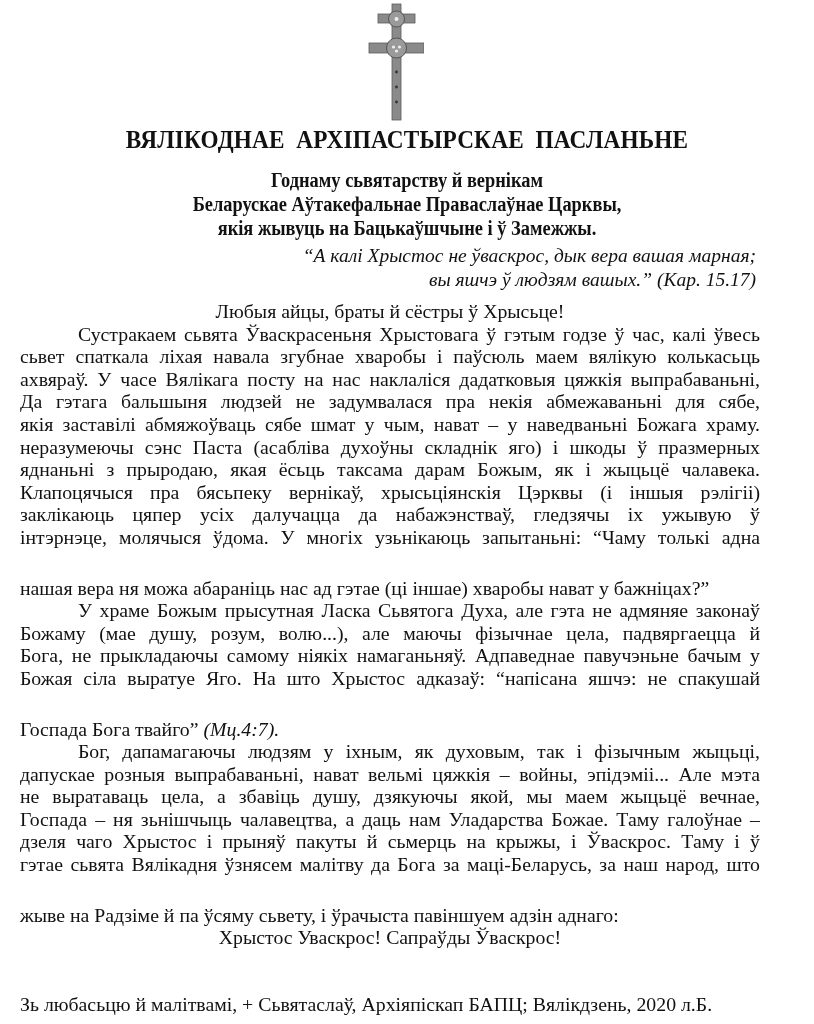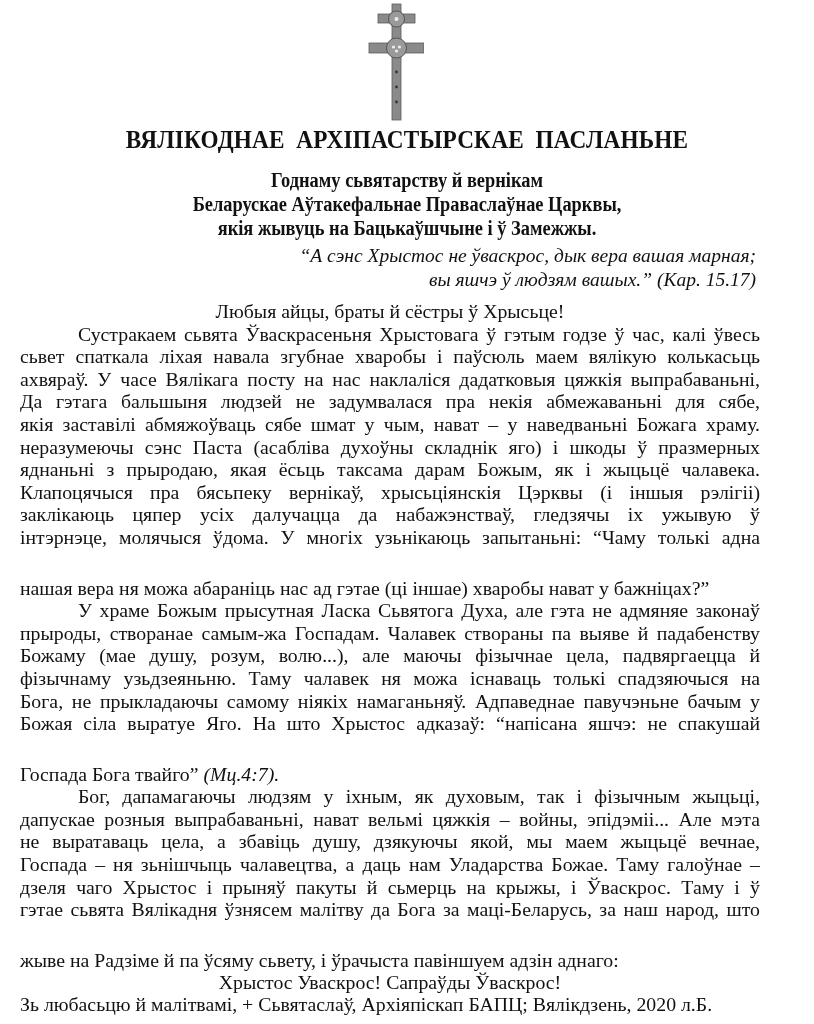--- a/index.html
+++ b/index.html
@@ -41,43 +41,41 @@
   <circle cx="28.5" cy="100" r="1.4" fill="#333"></circle>
 </svg>
 
 <div class="title">ВЯЛІКОДНАЕ  АРХІПАСТЫРСКАЕ  ПАСЛАНЬНЕ</div>
 
 <div class="addr" style="top:168px;">Годнаму сьвятарству й вернікам</div>
 <div class="addr" style="top:192px;">Беларускае  Аўтакефальнае  Праваслаўнае  Царквы,</div>
 <div class="addr" style="top:216px;">якія жывуць на Бацькаўшчыне і ў Замежжы.</div>
 
 <div class="epigraph">
-  <div>“А сэнс Хрыстос не ўваскрос, дык вера вашая марная;</div>
+  <div>“А калі Хрыстос не ўваскрос, дык вера вашая марная;</div>
   <div><span>вы яшчэ ў людзям вашых.”</span><span> (Кар. 15.17)</span></div>
 </div>
 
 <div class="body">
   <span class="line center">Любыя айцы, браты й сёстры ў Хрысьце!</span>
 
   <span class="line indent">Сустракаем сьвята Ўваскрасеньня Хрыстовага ў гэтым годзе ў час, калі ўвесь</span>
   <span class="line">сьвет спаткала ліхая навала згубнае хваробы і паўсюль маем вялікую колькасьць</span>
   <span class="line">ахвяраў. У часе Вялікага посту на нас наклаліся дадатковыя цяжкія выпрабаваньні,</span>
   <span class="line">Да гэтага бальшыня людзей не задумвалася пра некія абмежаваньні для сябе,</span>
   <span class="line">якія заставілі абмяжоўваць сябе шмат у чым, нават – у наведваньні Божага храму.</span>
   <span class="line">неразумеючы сэнс Паста (асабліва духоўны складнік яго) і шкоды ў празмерных</span>
   <span class="line">яднаньні з прыродаю, якая ёсьць таксама дарам Божым, як і жыцьцё чалавека.</span>
   <span class="line">Клапоцячыся пра бясьпеку вернікаў, хрысьціянскія Цэрквы (і іншыя рэлігіі)</span>
   <span class="line">заклікаюць цяпер усіх далучацца да набажэнстваў, гледзячы іх ужывую ў</span>
   <span class="line">інтэрнэце, молячыся ўдома. У многіх узьнікаюць запытаньні: “Чаму толькі адна</span>
   <span class="line last">нашая вера ня можа абараніць нас ад гэтае (ці іншае) хваробы нават у бажніцах?”</span>
 
   <span class="line indent">У храме Божым прысутная Ласка Сьвятога Духа, але гэта не адмяняе законаў</span>
-  <span class="line">прыроды, створанае самым-жа Госпадам. Чалавек створаны па выяве й падабенству</span>
   <span class="line">Божаму (мае душу, розум, волю...), але маючы фізычнае цела, падвяргаецца й</span>
-  <span class="line">фізычнаму узьдзеяньню. Таму чалавек ня можа існаваць толькі спадзяючыся на</span>
   <span class="line">Бога, не прыкладаючы самому ніякіх намаганьняў. Адпаведнае павучэньне бачым у</span>
   <span class="line">Божая сіла выратуе Яго. На што Хрыстос адказаў: “напісана яшчэ: не спакушай</span>
   <span class="line last"><span>Госпада Бога твайго”</span><span class="ref"> (Мц.4:7).</span></span>
 
   <span class="line indent">Бог, дапамагаючы людзям у іхным, як духовым, так і фізычным жыцьці,</span>
   <span class="line">дапускае розныя выпрабаваньні, нават вельмі цяжкія – войны, эпідэміі... Але мэта</span>
   <span class="line">не выратаваць цела, а збавіць душу, дзякуючы якой, мы маем жыцьцё вечнае,</span>
   <span class="line">Госпада – ня зьнішчыць чалавецтва, а даць нам Уладарства Божае. Таму галоўнае –</span>
   <span class="line">дзеля чаго Хрыстос і прыняў пакуты й сьмерць на крыжы, і Ўваскрос. Таму і ў</span>
   <span class="line">гэтае сьвята Вялікадня ўзнясем малітву да Бога за маці-Беларусь, за наш народ, што</span>

